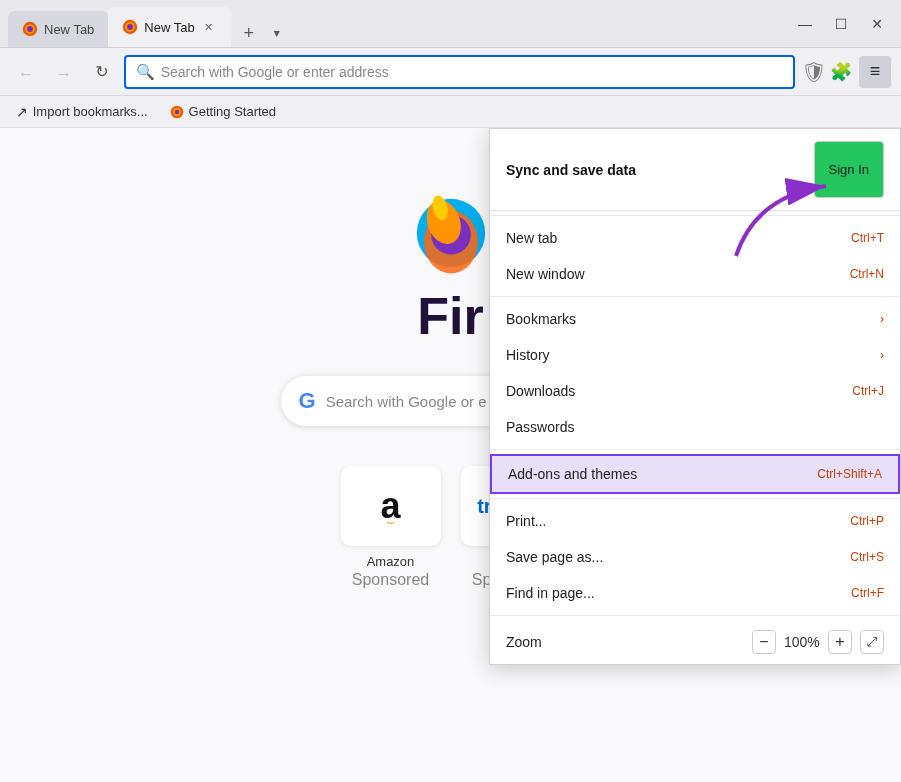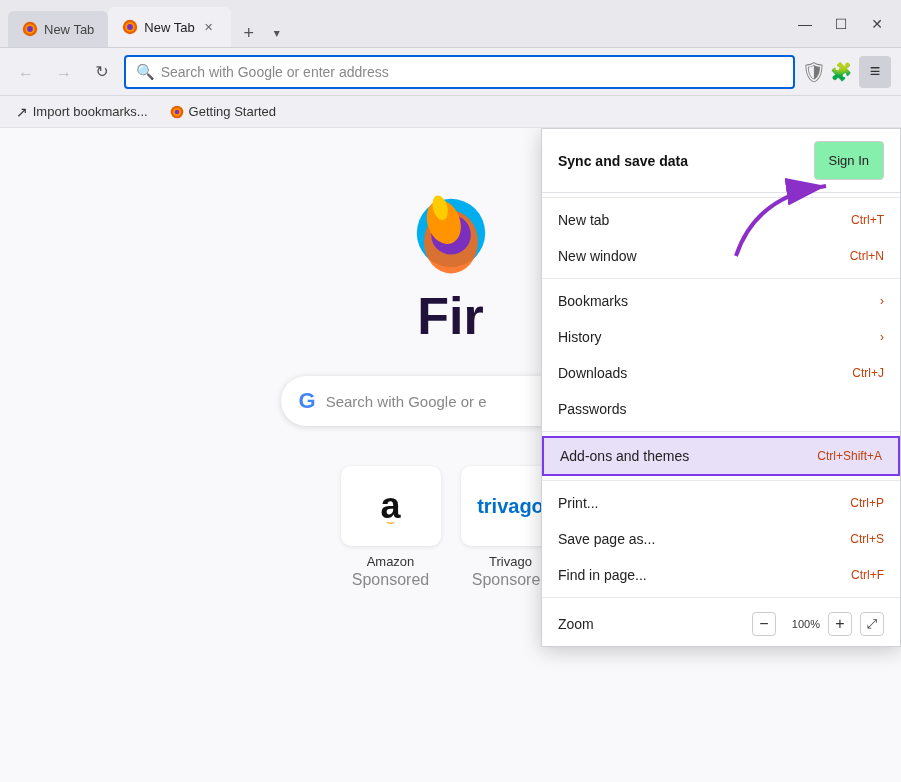--- a/index.html
+++ b/index.html
@@ -208,42 +208,42 @@
       cursor: pointer;
     }
     .shortcut-label { font-size: 13px; color: #333; font-weight: 500; }
     .shortcut-sublabel { font-size: 16px; color: #888; margin-top: -6px; }
 
     
     .dropdown-menu {
       position: absolute;
       top: 0;
       right: 0;
-      width: 360px;
+      width: 412px;
       background: white;
       border: 1px solid #d0d0d8;
       box-shadow: 0 4px 20px rgba(0,0,0,0.2);
       z-index: 100;
       font-size: 14px;
     }
     .menu-section-sync {
       display: flex;
       align-items: center;
       justify-content: space-between;
       padding: 12px 16px;
       border-bottom: 1px solid #e0e0e8;
     }
     .sync-label {
       font-weight: 600;
       font-size: 14px;
       color: #111;
     }
     .sign-in-btn {
-      padding: 11px 14px;
-      background: #86efac;
+      padding: 20px 14px;
+      background: #22c55e;
       border: 1px solid #ccc;
       border-radius: 4px;
       font-size: 13px;
       color: #222;
       cursor: pointer;
     }
     .menu-item {
       display: flex;
       align-items: center;
       justify-content: space-between;
@@ -494,19 +494,19 @@
       <span class="menu-item-left">Find in page...</span>
       <span class="menu-item-right">Ctrl+F</span>
     </div>
 
     <div class="menu-divider"></div>
 
     <div class="menu-item">
       <span class="menu-item-left">Zoom</span>
       <div class="zoom-controls">
         <div class="zoom-btn">−</div>
-        <span style="font-size:11px;color:#333;min-width:36px;text-align:right;">100%</span>
+        <span style="font-size:14px;color:#333;min-width:36px;text-align:left;">100%</span>
         <div class="zoom-btn">+</div>
         <div class="zoom-expand-btn" style="font-size:13px;">⤢</div>
       </div>
     </div>
   </div>
 </div>
 
 </body></html>

